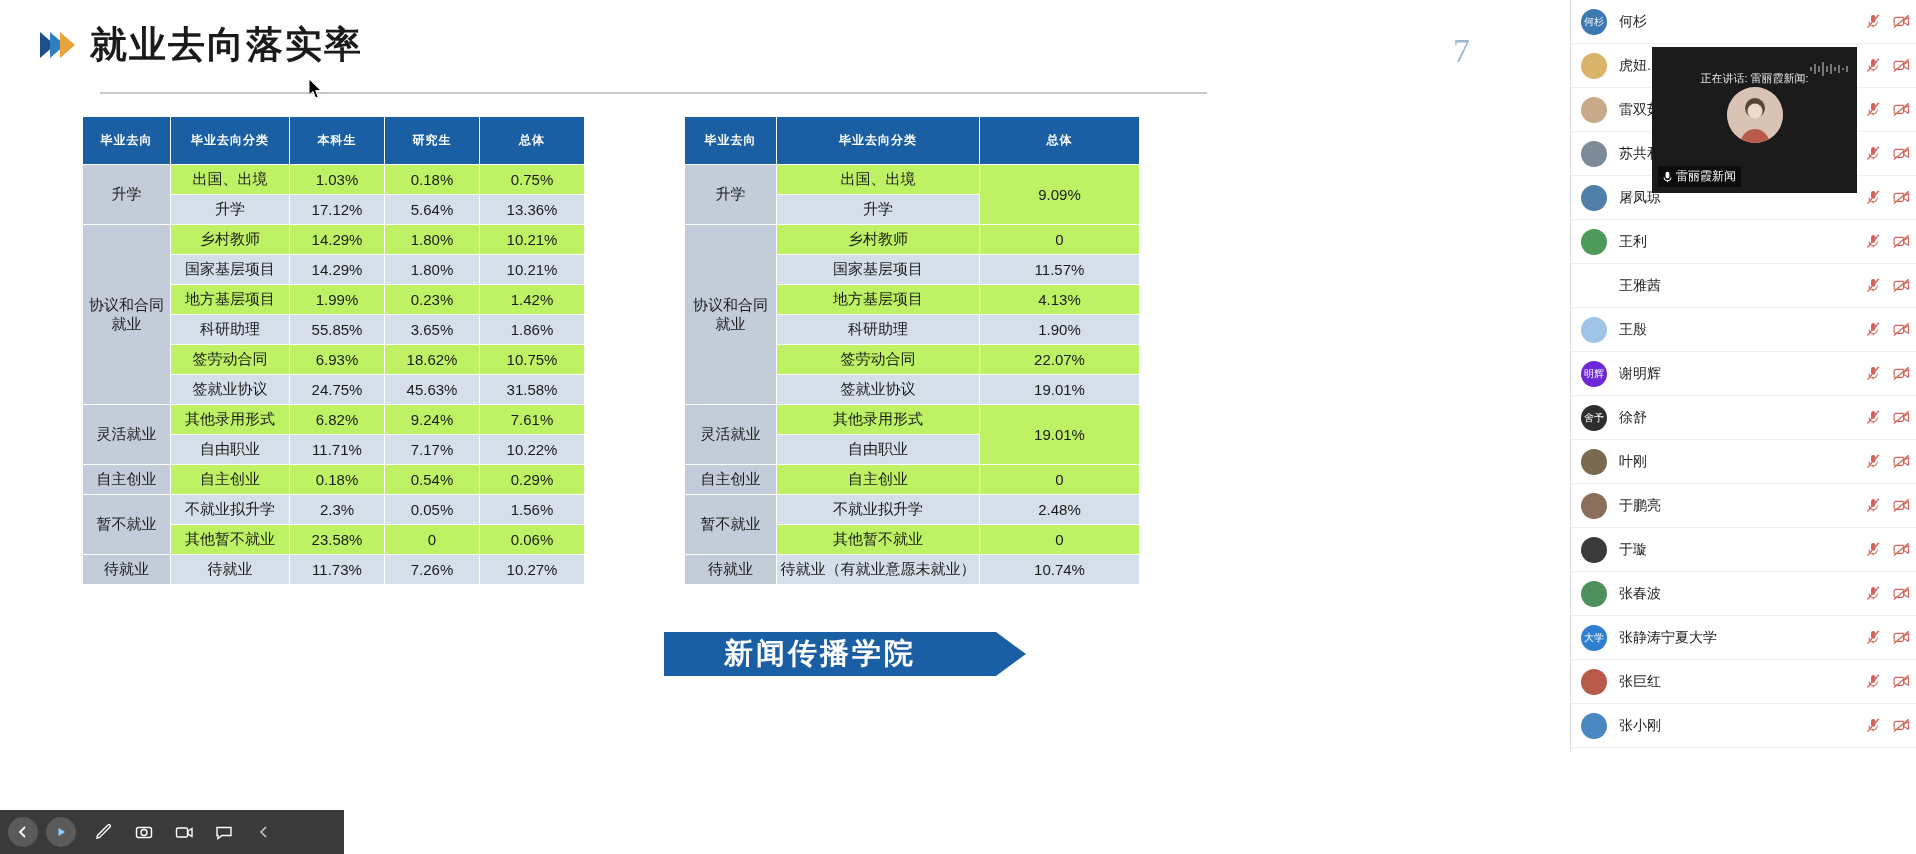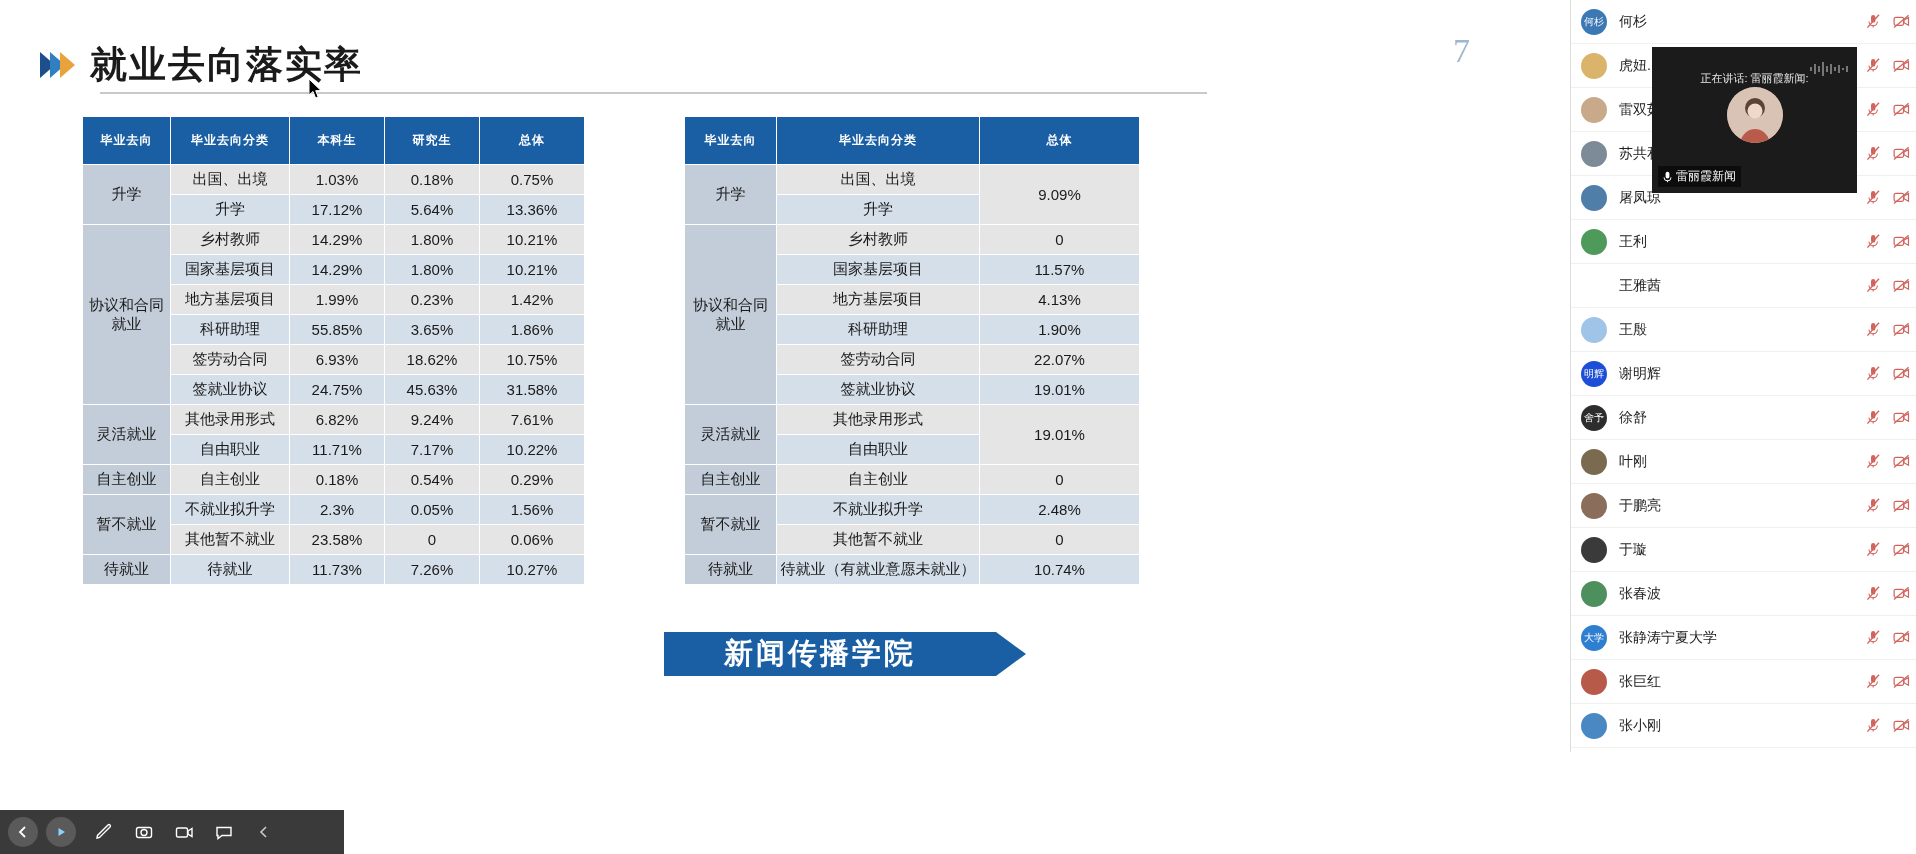--- a/index.html
+++ b/index.html
@@ -22,21 +22,21 @@
     position: absolute;
     left: 0; top: 0;
     width: 1570px; height: 854px;
     background: #ffffff;
     overflow: hidden;
   }
 
   
   #title-row {
     position: absolute;
-    left: 40px; top: 30px;
+    left: 40px; top: 10px;
     width: 1430px; height: 70px;
     display: flex;
     align-items: center;
   }
   .chev-group { display: flex; align-items: center; margin-right: 20px; }
   .chev {
     width: 0; height: 0;
     border-top: 13px solid transparent;
     border-bottom: 13px solid transparent;
     margin-right: -5px;
@@ -90,21 +90,21 @@
     letter-spacing: 1px;
   }
   .tbl td {
     height: 30px;
     font-size: 15px;
     text-align: center;
     color: #1a1a1a;
     border: 1px solid #ffffff;
     padding: 0 2px;
   }
-  .row-a td { background: #e5e5e5; }
+  .row-a td { background: #bef264; }
   .row-b td { background: #d5dfea; }
   .cat-cell { background: #c3cdd9 !important; }
 
   #table-left { left: 82px; top: 116px; width: 502px; }
   #table-left col.c0 { width: 88px; }
   #table-left col.c1 { width: 119px; }
   #table-left col.c2 { width: 95px; }
   #table-left col.c3 { width: 95px; }
   #table-left col.c4 { width: 105px; }
 
@@ -625,21 +625,21 @@
             <line x1="1.4" y1="13.6" x2="13" y2="0.8" stroke="#c94b42" stroke-width="1.4"></line>
           </svg>
           <svg class="cam-off" viewBox="0 0 18 15">
             <rect x="1.2" y="3.2" width="10" height="8.4" rx="1.6" fill="none" stroke="#c94b42" stroke-width="1.3"></rect>
             <polygon points="11.6,6 16.4,3.4 16.4,11.4 11.6,8.8" fill="none" stroke="#c94b42" stroke-width="1.3"></polygon>
             <line x1="1" y1="13.8" x2="16.6" y2="1" stroke="#c94b42" stroke-width="1.4"></line>
           </svg>
         </div>
       </div>
       <div class="prow">
-        <div class="avatar" style="background: #1d4ed8;">明辉</div>
+        <div class="avatar" style="background: #6d28d9;">明辉</div>
         <div class="pname">谢明辉</div>
         <div class="picons">
           <svg class="mic-off" viewBox="0 0 17 15">
             <rect x="5" y="1" width="4.4" height="7.6" rx="2.2" fill="#c94b42"></rect>
             <path d="M3 7.6a4.2 4.2 0 0 0 8.4 0" fill="none" stroke="#c94b42" stroke-width="1.1"></path>
             <line x1="7.2" y1="11.2" x2="7.2" y2="13.4" stroke="#c94b42" stroke-width="1.1"></line>
             <line x1="1.4" y1="13.6" x2="13" y2="0.8" stroke="#c94b42" stroke-width="1.4"></line>
           </svg>
           <svg class="cam-off" viewBox="0 0 18 15">
             <rect x="1.2" y="3.2" width="10" height="8.4" rx="1.6" fill="none" stroke="#c94b42" stroke-width="1.3"></rect>

